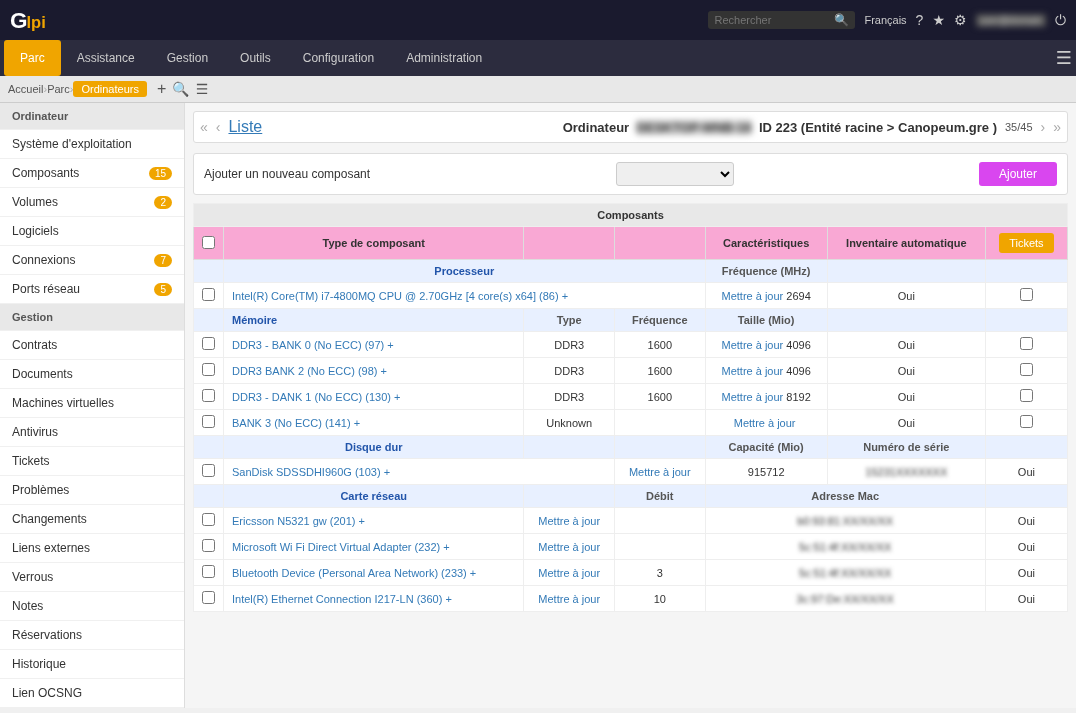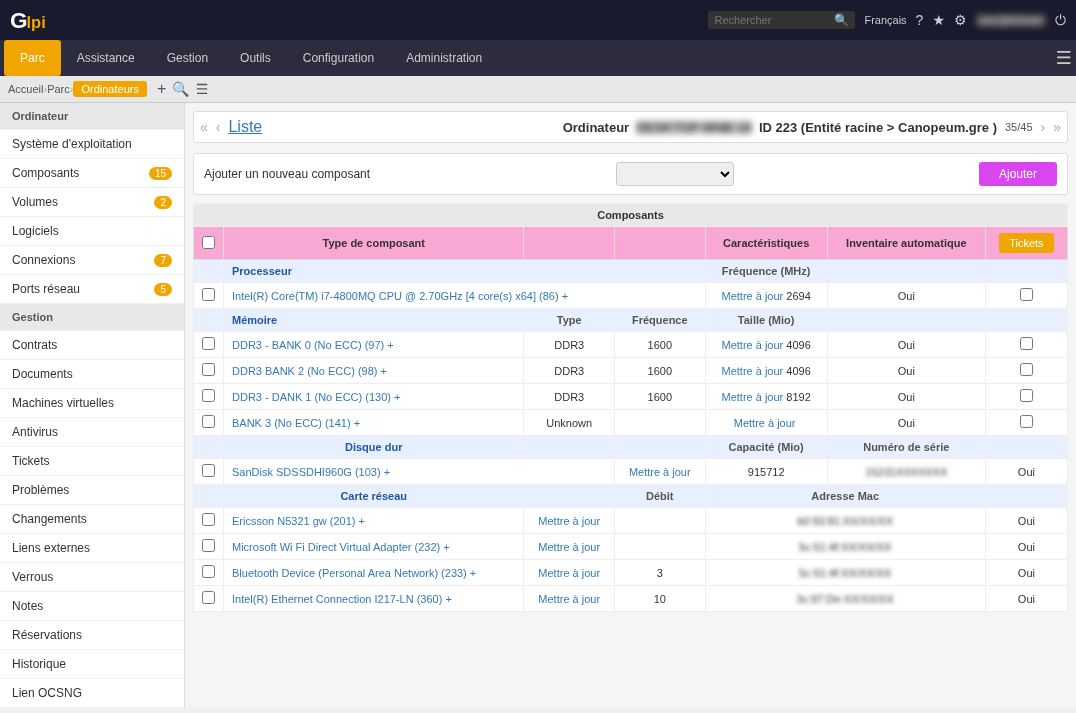--- a/index.html
+++ b/index.html
@@ -228,21 +228,21 @@
           <th></th>
           <th></th>
           <th>Caractéristiques</th>
           <th>Inventaire automatique</th>
           <th><button class="btn-actions">Tickets</button></th>
         </tr>
       </thead>
       <tbody id="table-body">
       <tr class="section-row table-title-row">
   <td></td>
-  <td colspan="3" style="color:#2255aa;font-weight:bold;text-align:left">Processeur</td>
+  <td colspan="3" style="color:#2255aa;font-weight:bold;text-align:center">Processeur</td>
   <td style="color:#555;font-weight:bold;margin-top:28px;">Fréquence (MHz)</td>
   <td></td>
             <td></td>
 </tr>
           <tr>
     <td class="checkbox-cell"><input type="checkbox" style=""></td>
     <td class="left" colspan="3"><a class="link-blue" href="#">Intel(R) Core(TM) i7-4800MQ CPU @ 2.70GHz [4 core(s) x64] (86)</a> <span style="color:#337ab7;cursor:pointer;">+</span></td>
     <td><button class="btn-update">Mettre à jour</button>&nbsp;<span>2694</span></td>
     <td>Oui</td>
     <td><input type="checkbox" style=""></td>

